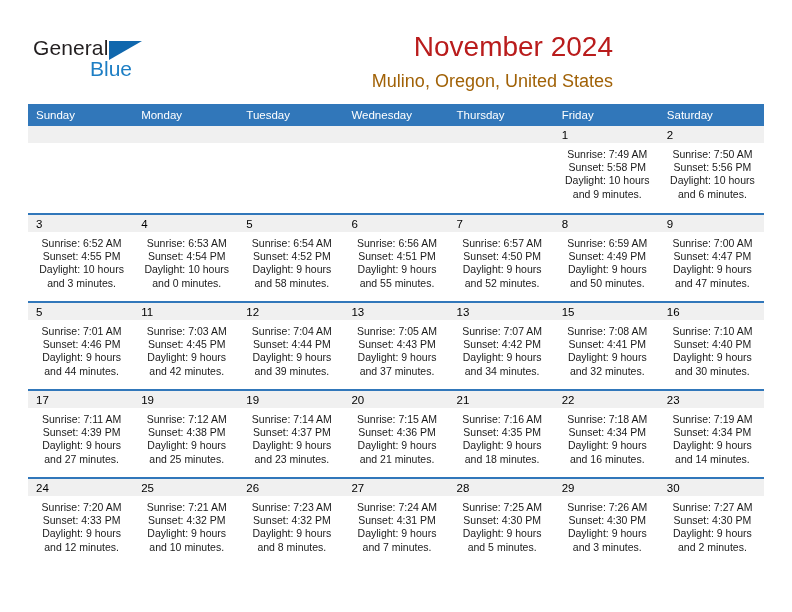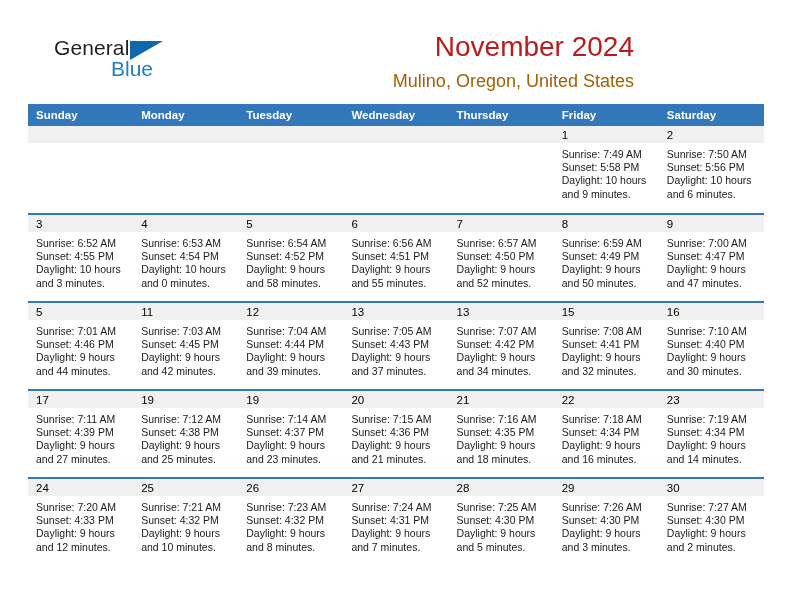--- a/index.html
+++ b/index.html
@@ -20,21 +20,20 @@
     height: 612px;
     box-sizing: border-box;
   }
 
   
   .top {
     position: absolute;
     left: 0; top: 0;
     width: 653px;
     height: 104px;
-    margin-left: 21px;
   }
   .logo {
     position: absolute;
     left: 33px;
     top: 36px;
     width: 180px;
     height: 50px;
   }
   .logo-general {
     position: absolute;
@@ -94,21 +93,21 @@
   }
   table.cal {
     border-collapse: collapse;
     width: 736px;
     table-layout: fixed;
   }
   table.cal th {
     background: #3177ba;
     color: #ffffff;
     font-size: 11.5px;
-    font-weight: bold;
+    font-weight: normal;
     text-align: left;
     padding: 5px 0 5px 8px;
     height: 19px;
     box-sizing: border-box;
     border: none;
   }
   table.cal td {
     vertical-align: top;
     padding: 0;
     border: none;
@@ -130,20 +129,21 @@
     line-height: 12px;
   }
   .daynum.empty {
     color: transparent;
   }
   .events {
     padding: 5px 6px 0 8px;
     font-size: 10.5px;
     line-height: 13.2px;
     color: #1a1a1a;
+    text-align: center;
   }
   .events div {
     white-space: normal;
   }
 </style>
 </head>
 <body>
 
 <div class="page">
 

